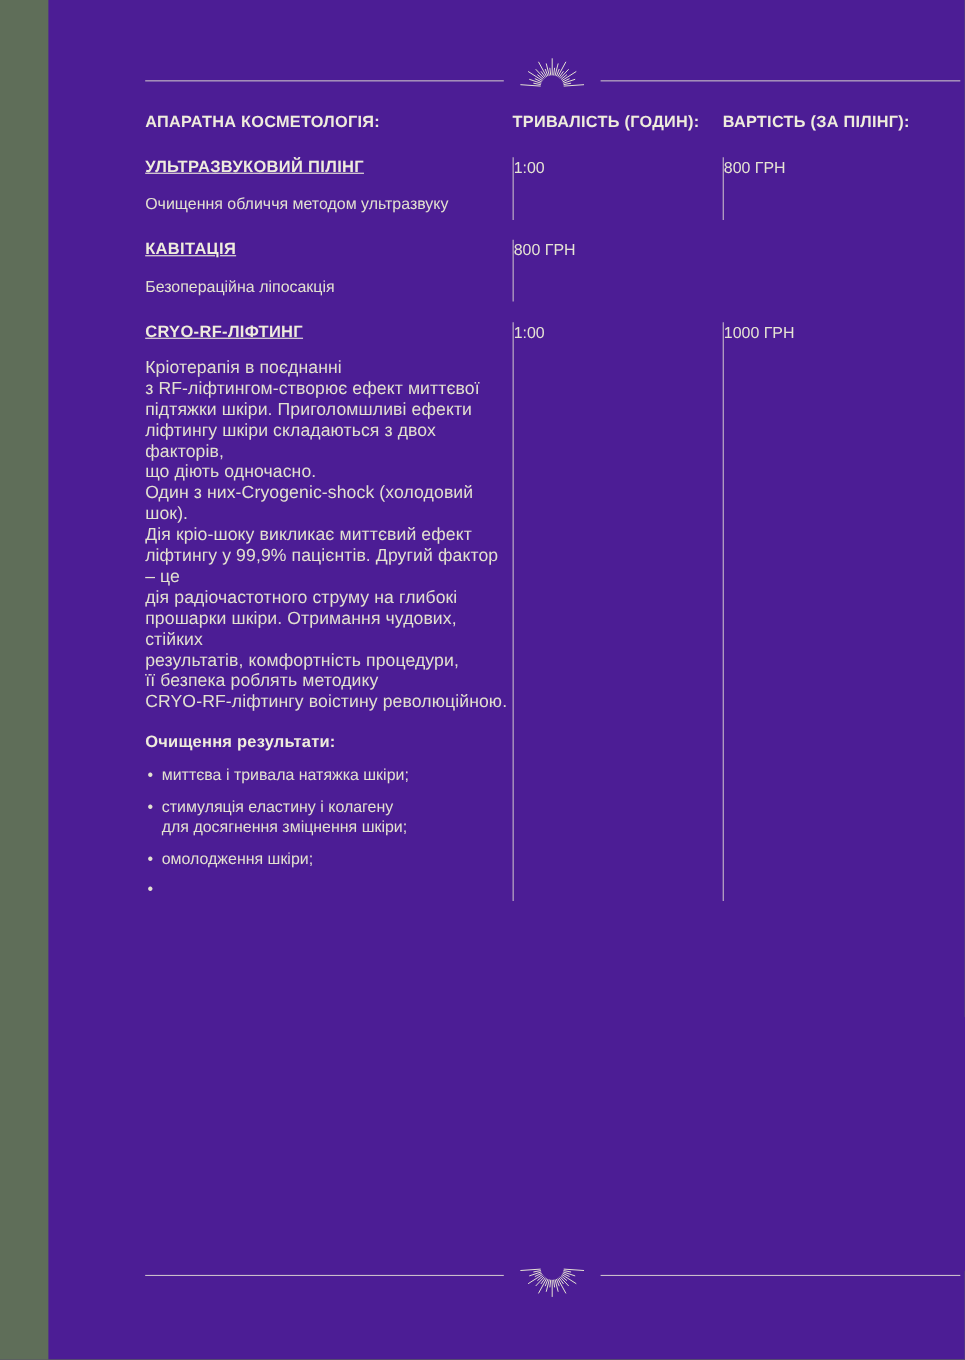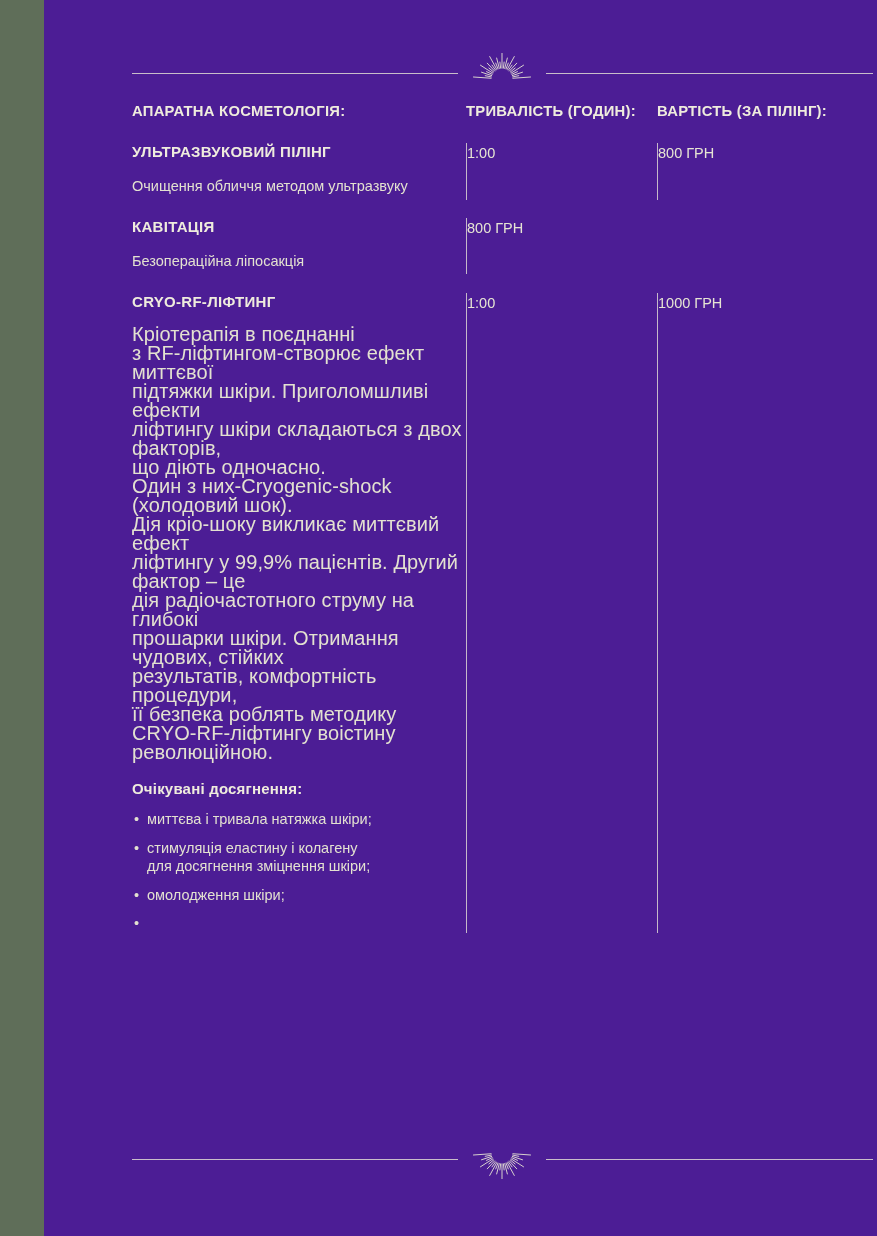--- a/index.html
+++ b/index.html
@@ -27,24 +27,24 @@
     position:absolute;left:88px;width:741px;
     display:grid;grid-template-columns:334px 191px 216px;
   }
   .grid .c2,.grid .c3{text-align:left;white-space:nowrap;}
   .row .c2,.row .c3{border-left:1px solid rgba(233,230,215,.78);padding-top:2px;}
   .hdr{top:103px;}
   .hdr .cell{font-size:14.8px;font-weight:700;letter-spacing:.25px;color:#EFECDD;white-space:nowrap;}
   .row1{top:143px;height:57px;}
   .row2{top:218px;height:56px;}
   .row3{top:293px;height:464px;}
-  .svc-title{font-size:15px;font-weight:700;letter-spacing:.3px;color:#EFECDD;line-height:18px;}
+  .svc-title{font-size:15px;font-weight:700;letter-spacing:.3px;color:#EFECDD;line-height:18px;text-decoration:underline;}
   .svc-desc{margin-top:16px;font-size:14.5px;color:#E3E1D0;white-space:pre-line;line-height:19px;}
   .value{font-size:14.5px;color:#E6E4D3;}
-  .paragraph{margin-top:14px;font-size:20px;line-height:19px;color:#E3E1D0;white-space:pre-line;letter-spacing:.1px;}
+  .paragraph{margin-top:14px;font-size:16px;line-height:19px;color:#E3E1D0;white-space:pre-line;letter-spacing:.1px;}
   .results-title{margin-top:18px;font-size:15px;font-weight:700;letter-spacing:.2px;color:#EFECDD;}
   .results-list{margin-top:13px;display:flex;flex-direction:column;gap:10px;}
   .result-item{display:flex;font-size:14.5px;line-height:18.5px;color:#E3E1D0;}
   .bullet{flex:0 0 15px;width:15px;padding-left:2px;box-sizing:border-box;}
   .bullet-text{white-space:pre-line;}
 </style>
 </head>
 <body>
 
 <div class="page">
@@ -113,21 +113,21 @@
 ліфтингу шкіри складаються з двох факторів,
 що діють одночасно.
 Один з них-Cryogenic-shock (холодовий шок).
 Дія кріо-шоку викликає миттєвий ефект
 ліфтингу у 99,9% пацієнтів. Другий фактор – це
 дія радіочастотного струму на глибокі
 прошарки шкіри. Отримання чудових, стійких
 результатів, комфортність процедури,
 її безпека роблять методику
 CRYO-RF-ліфтингу воістину революційною.</div>
-      <div class="results-title">Очікувані досягнення:</div>
+      <div class="results-title">Очищення результати:</div>
       <div class="results-list">
         <div class="result-item">
           <span class="bullet">•</span>
           <span class="bullet-text">миттєва і тривала натяжка шкіри;</span>
         </div>
         <div class="result-item">
           <span class="bullet">•</span>
           <span class="bullet-text">стимуляція еластину і колагену
 для досягнення зміцнення шкіри;</span>
         </div>

